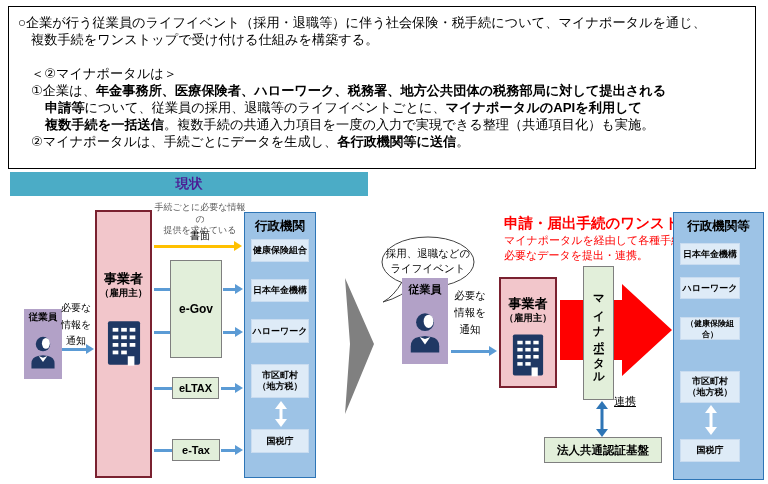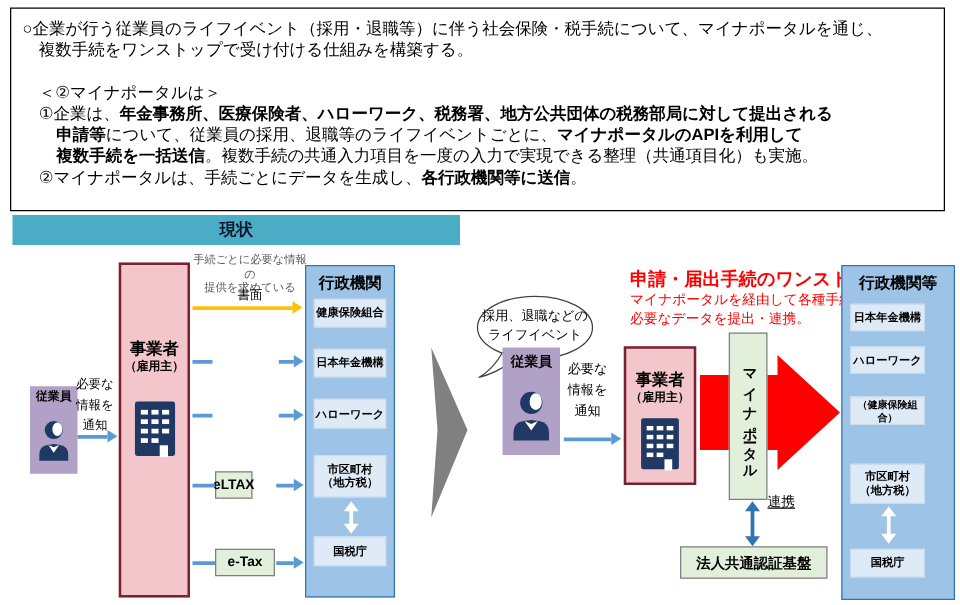--- a/index.html
+++ b/index.html
@@ -10,21 +10,21 @@
   
   .intro { left:8px; top:6px; width:748px; height:163px; border:1.5px solid #000;
            box-sizing:border-box; padding:7px 9px; font-size:13.2px; line-height:17px; }
   .il { white-space:nowrap; }
   .ind1 { padding-left:13px; }
   .ind2 { padding-left:27px; }
   .blank { height:17px; }
   .il b { font-weight:bold; }
 
   
-  .hdr { height:24px; color:#0f172a; font-weight:bold; font-size:13.5px; text-align:center; line-height:24px; }
+  .hdr { height:24px; color:#4c1d95; font-weight:bold; font-size:13.5px; text-align:center; line-height:24px; }
 
   
   .box-employee { background:#B2A1C7; text-align:center; }
   .emp-label { font-weight:bold; }
   .box-employer { background:#F2C6CB; border:2px solid #7A2130; box-sizing:border-box; text-align:center; }
   .emp-title { font-weight:bold; font-size:13px; }
   .emp-sub { font-weight:bold; font-size:9.5px; }
 
   
   .sysbox { background:#E2EFDA; border:1px solid #7F7F7F; box-sizing:border-box;
@@ -120,26 +120,27 @@
         <rect x="22" y="38" width="7" height="10"></rect>
       </g>
     </svg>
   </div>
 
   <div class="abs note" style="left:150px; top:202px; width:100px;">手続ごとに必要な情報の
 提供を求めている</div>
   <div class="abs paper-label" style="left:160px; top:229px; width:80px;">書面</div>
   <div class="abs harrow" style="--c:#FFC000; left:154px; top:245px; width:80px;"></div>
 
+  <div class="abs sysbox" style="left:170px; top:260px; width:52px; height:98px; font-size:12px;">e-Gov</div>
   <div class="abs hline" style="left:154px; top:288px; width:16px;"></div>
   <div class="abs harrow" style="left:223px; top:288px; width:12px;"></div>
   <div class="abs hline" style="left:154px; top:331px; width:16px;"></div>
   <div class="abs harrow" style="left:223px; top:331px; width:12px;"></div>
 
-  <div class="abs sysbox" style="left:172px; top:377px; width:30px; height:22px; font-size:11px;">eLTAX</div>
+  <div class="abs sysbox" style="left:172px; top:377px; width:47px; height:22px; font-size:11px;">eLTAX</div>
   <div class="abs hline" style="left:154px; top:387px; width:18px;"></div>
   <div class="abs harrow" style="left:221px; top:387px; width:14px;"></div>
 
   <div class="abs sysbox" style="left:172px; top:439px; width:48px; height:22px; font-size:11px;">e-Tax</div>
   <div class="abs hline" style="left:154px; top:449px; width:18px;"></div>
   <div class="abs harrow" style="left:221px; top:449px; width:14px;"></div>
 
   <div class="abs govcol" style="left:244px; top:212px; width:72px; height:266px;">
     <div class="govhdr">行政機関</div>
     <div class="govitem" style="top:26px; width:58px; height:23px;">健康保険組合</div>

